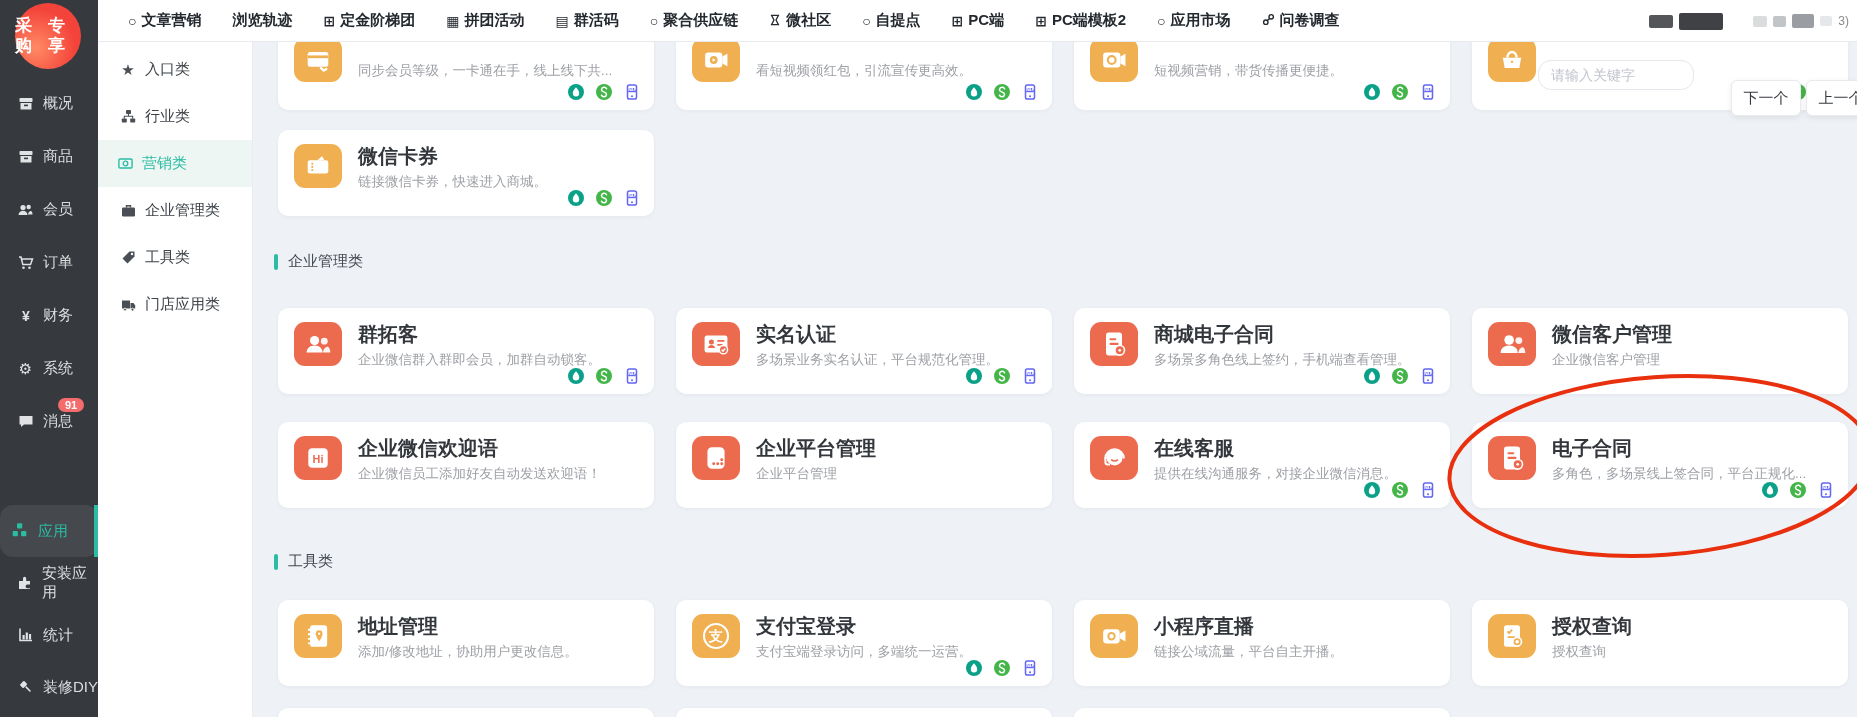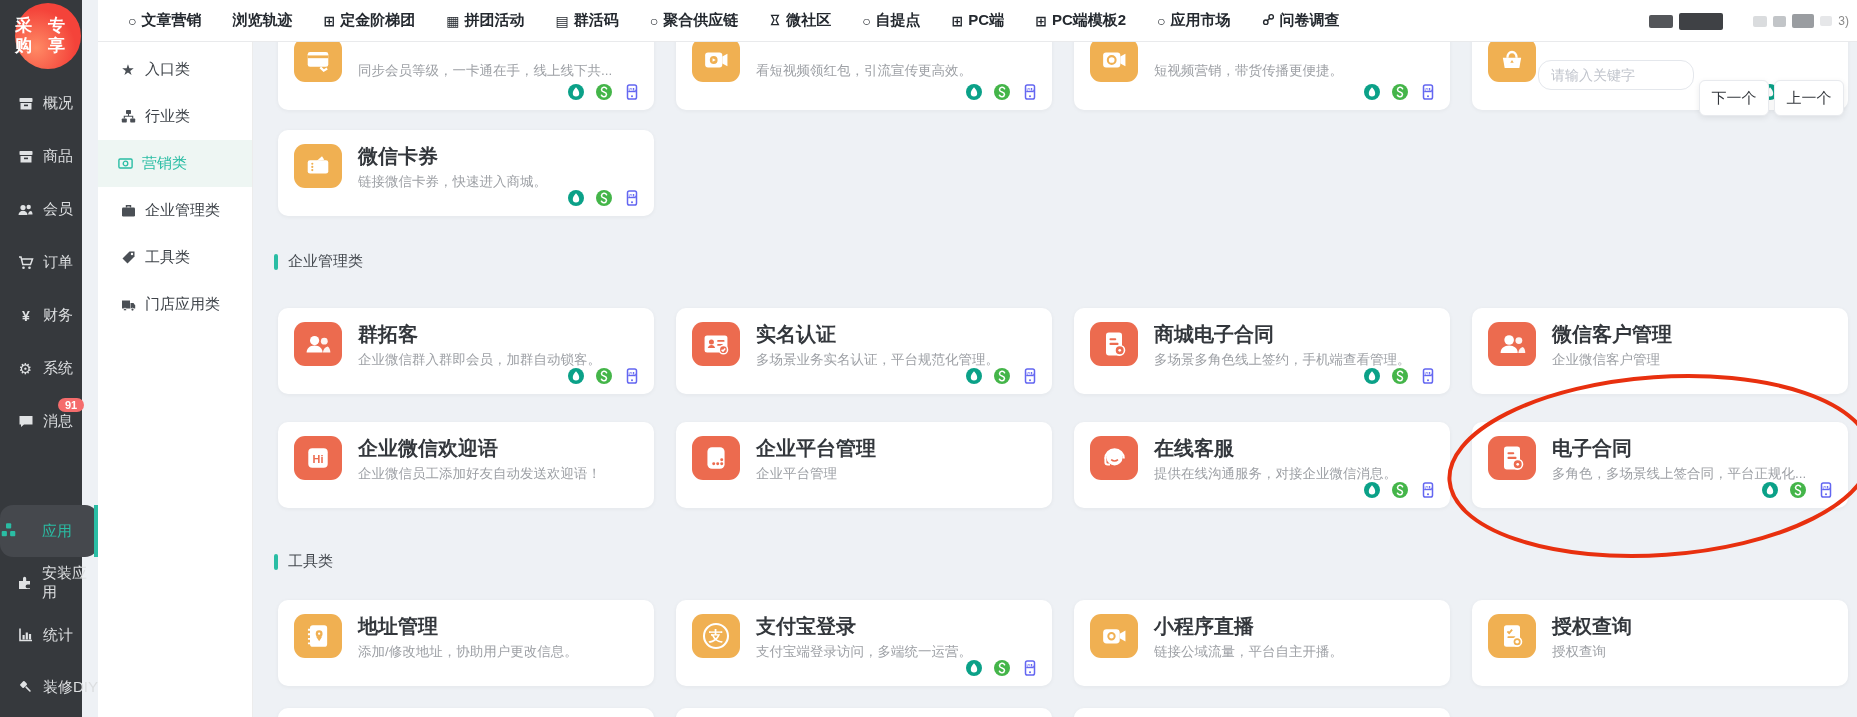--- a/index.html
+++ b/index.html
@@ -17,29 +17,29 @@
   .blk { border-radius:2px; }
   .corner-note { font-size:12px; color:#8a8a8a; }
 
   
   .logo { position:absolute; left:15px; top:3px; width:66px; height:66px; border-radius:50%;
           background:radial-gradient(circle at 32% 68%, #ff8a65, #f4433a 62%);
           z-index:30; display:flex; align-items:center; justify-content:center;
           color:#fff; font-weight:bold; font-size:17px; line-height:1.15; letter-spacing:1px; }
 
   
-  .dside { position:absolute; left:0; top:0; width:82px; height:717px; background:#36393d; z-index:20; }
+  .dside { position:absolute; left:0; top:0; width:98px; height:717px; background:#36393d; z-index:20; }
   .s-group { position:absolute; left:0; width:98px; }
   .s-item { position:relative; height:53px; display:flex; align-items:center; gap:9px;
             padding-left:17px; color:#dcdee0; font-size:15px; cursor:pointer; }
   .s-item .sic { width:17px; display:flex; justify-content:center; }
   .s-badge { position:absolute; left:58px; top:3px; background:#f56c6c; color:#fff; font-size:11px;
              padding:1px 7px; border-radius:9px; font-weight:bold; }
   .s-active { position:absolute; left:0; top:505px; width:98px; height:52px; background:#45484d;
-              display:flex; align-items:center; gap:25px; padding-left:0;
+              display:flex; align-items:center; gap:10px; padding-left:11px;
               color:#2abda4; font-size:15px; cursor:pointer;border-radius:13px; }
   .s-active::after { content:""; position:absolute; right:0; top:0; width:4px; height:100%; background:#2abda4; }
   .s-group2 .s-item { height:52px; }
   .gear-glyph { font-size:15px; color:#e0e2e4; line-height:1; }
 
   
   .cats { position:absolute; left:98px; top:42px; width:155px; height:675px; background:#fff;
           z-index:10; padding-top:4px; border-right:1px solid #ececec; }
   .cat { height:47px; display:flex; align-items:center; gap:9px; padding-left:22px;
          font-size:15px; color:#3e4349; cursor:pointer; }
@@ -69,21 +69,21 @@
                    font-size:15px; color:#454a50; }
   .sbar { width:4px; height:16px; background:#2abda4; border-radius:2px; }
   .sliver { height:50px; }
 
   
   .find-input { position:absolute; left:66px; top:36px; width:156px; height:30px; border:1px solid #e4e7ec;
                 border-radius:13px; font-size:14px; padding:0 12px; color:#333; background:#fff; outline:none; }
   .find-input::placeholder { color:#c0c4cc; }
   .find-btn { position:absolute; top:56px; width:70px; height:36px; background:#fff; border:1px solid #e8eaee;
               border-radius:6px; font-size:15px; color:#33373c; box-shadow:0 2px 6px rgba(0,0,0,.08);
-              cursor:pointer; z-index:5; font-family:inherit; }
+              cursor:pointer; z-index:5; font-family:inherit;margin-left:32px; }
   .btn-next { left:227px; } .btn-prev { left:302px; }
 
   .annotation { position:absolute; left:0; top:0; z-index:40; pointer-events:none; }
 </style>
 </head>
 <body>
 
 <div id="app">
 
   <div class="dside">

